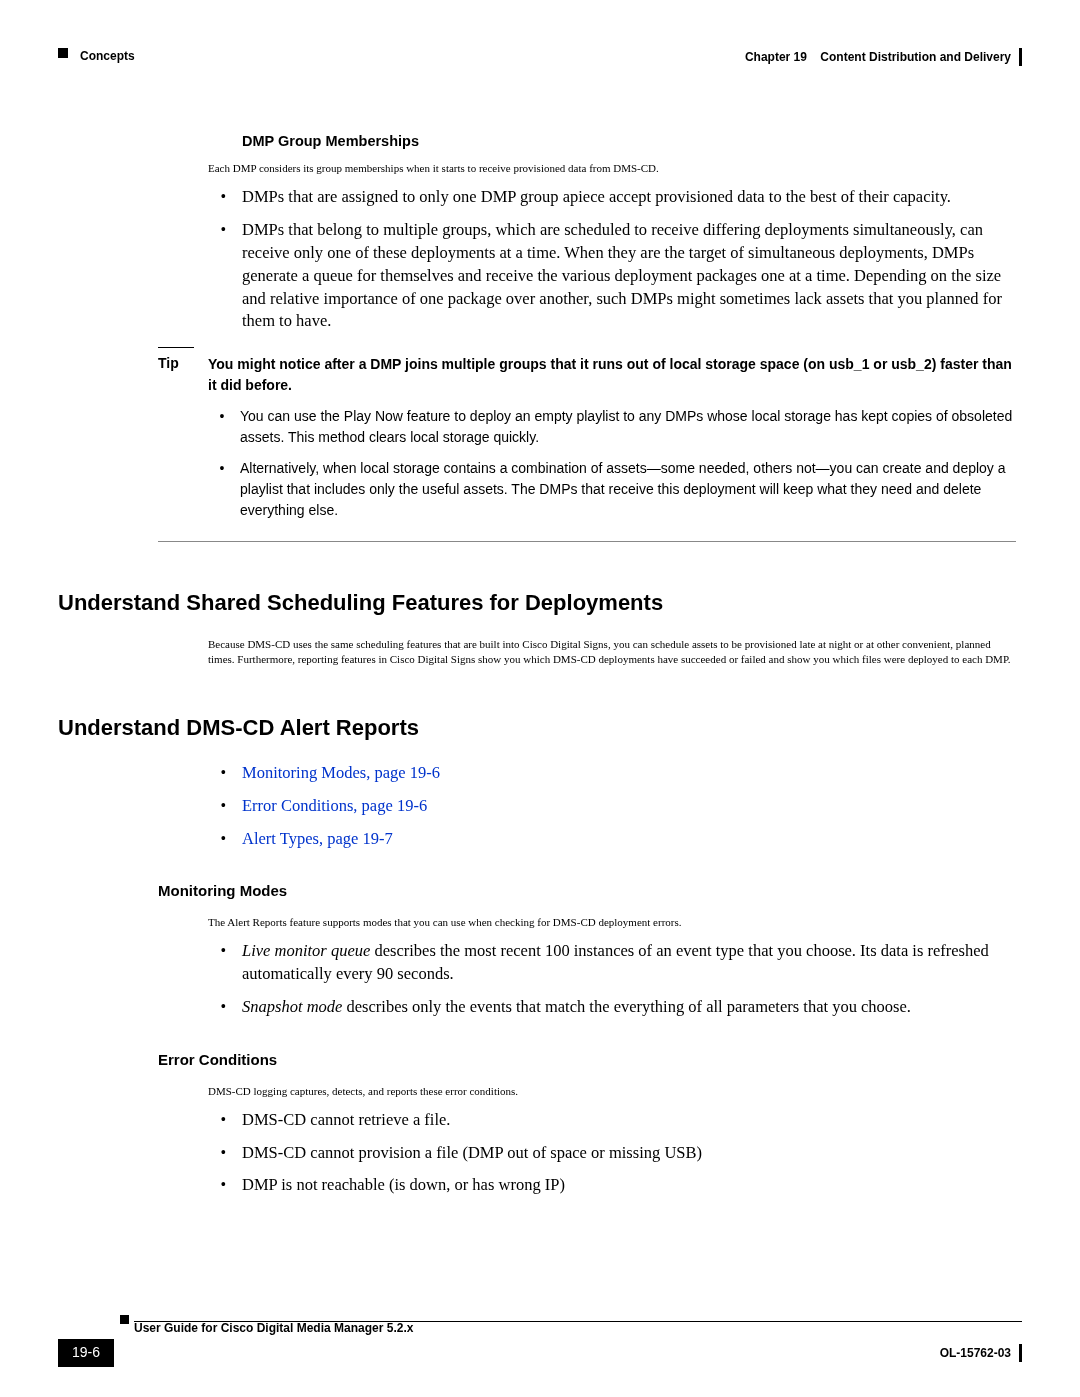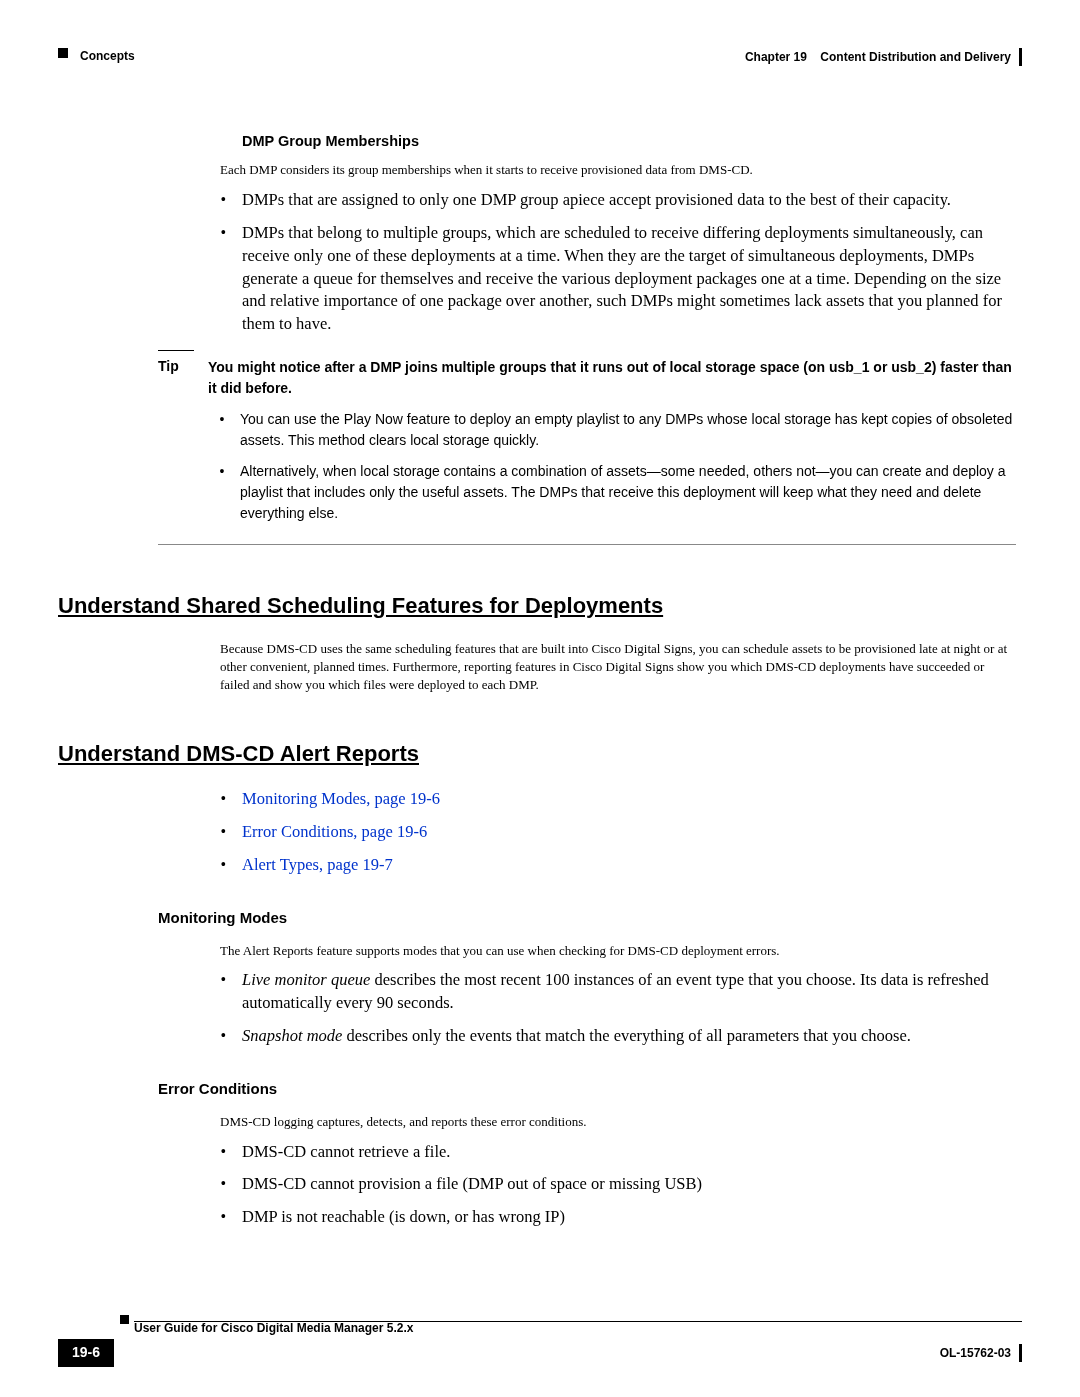--- a/index.html
+++ b/index.html
@@ -46,36 +46,35 @@
     background: #000;
     margin-left: 8px;
   }
   .content {
     padding-left: 150px;
     padding-right: 6px;
   }
   .content-no-indent {
     padding-left: 0;
     padding-right: 6px;
-    text-decoration: underline;
   }
   .content-small-indent {
     padding-left: 100px;
     padding-right: 6px;
   }
   .subhead {
     font-family: Arial, Helvetica, sans-serif;
     font-weight: bold;
     font-size: 14.5px;
     margin-bottom: 10px;
     margin-left: 34px;
   }
   .para {
-    margin: 0 0 10px 12px;
-    font-size: 13px;
+    margin: 0 0 10px 0;
+    font-size: 11px;
     line-height: 1.38;
   }
   ul.bullets {
     margin: 0 0 14px 0;
     padding-left: 30px;
   }
   ul.bullets li {
     font-size: 16.5px;
     line-height: 1.38;
     margin-bottom: 10px;
@@ -165,21 +164,21 @@
     display: flex;
     justify-content: space-between;
     align-items: center;
     margin-top: 3px;
   }
   .pagenum-box {
     background: #000;
     color: #fff;
     padding: 4px 14px 4px 14px;
     font-size: 14px;
-    font-weight: bold;
+    font-weight: normal;
     display: inline-block;
     position: relative;
   }
   .footmark {
     width: 9px;
     height: 9px;
     background: #000;
     position: absolute;
     left: 62px;
     top: -6px;

